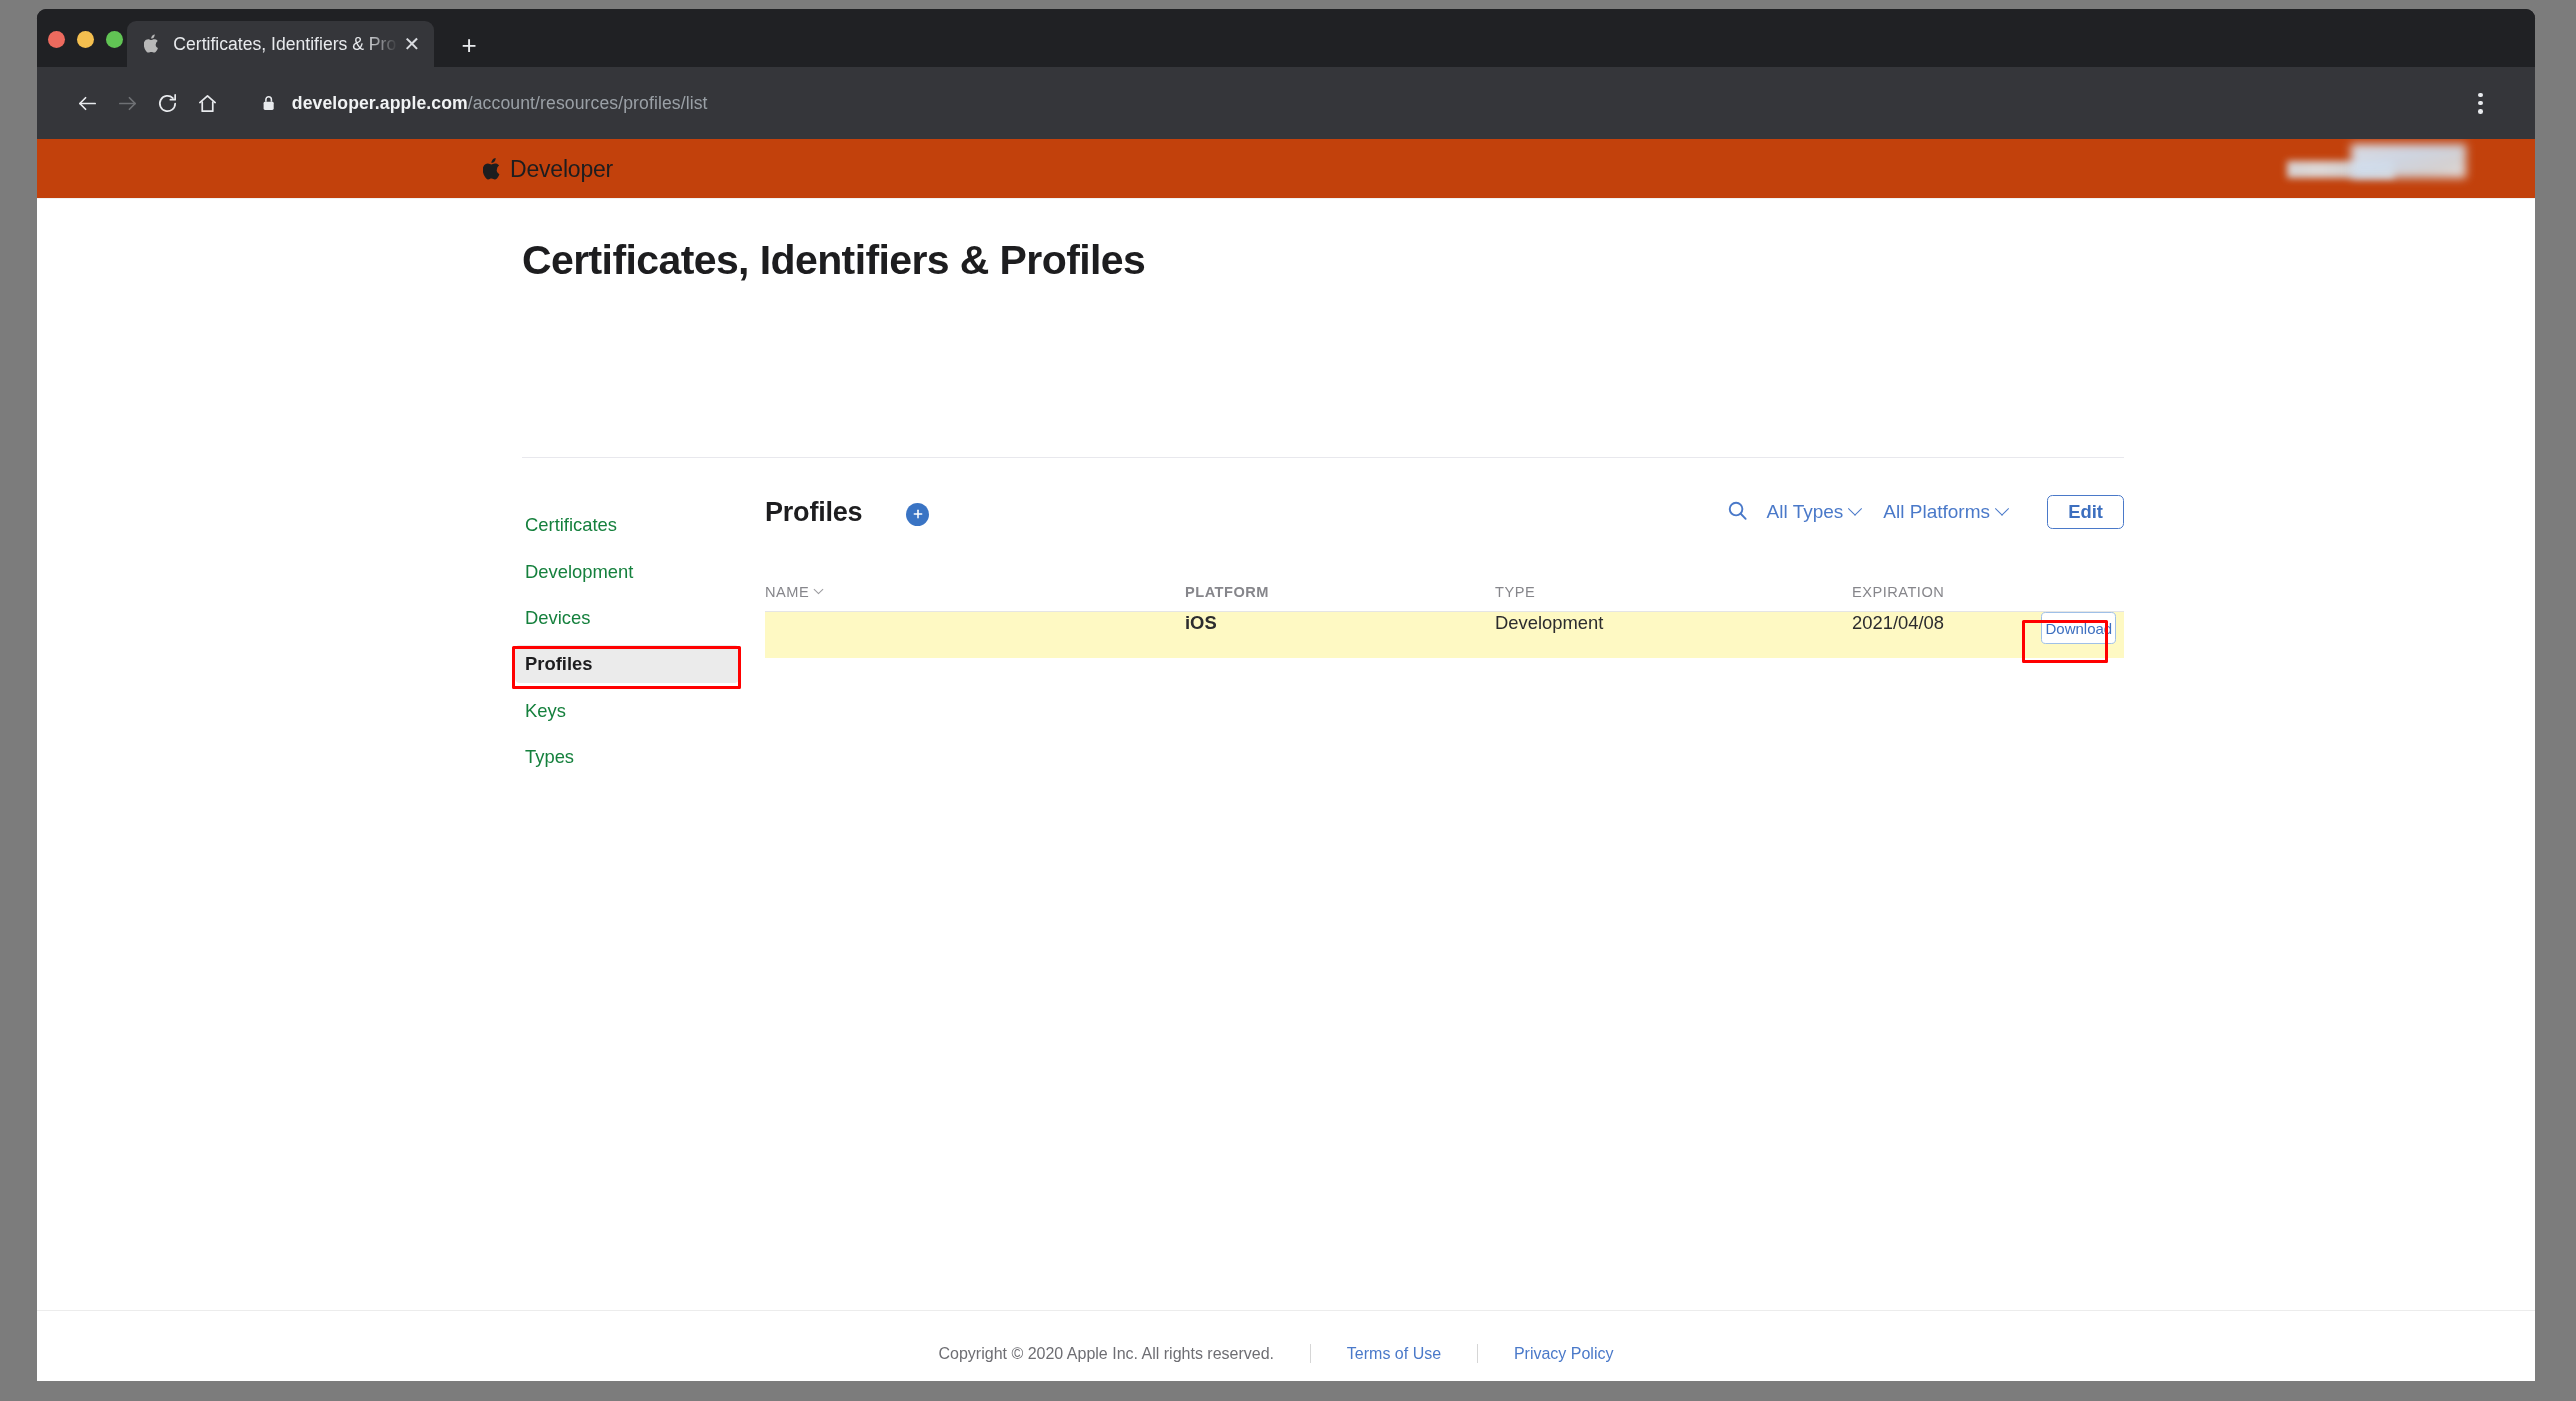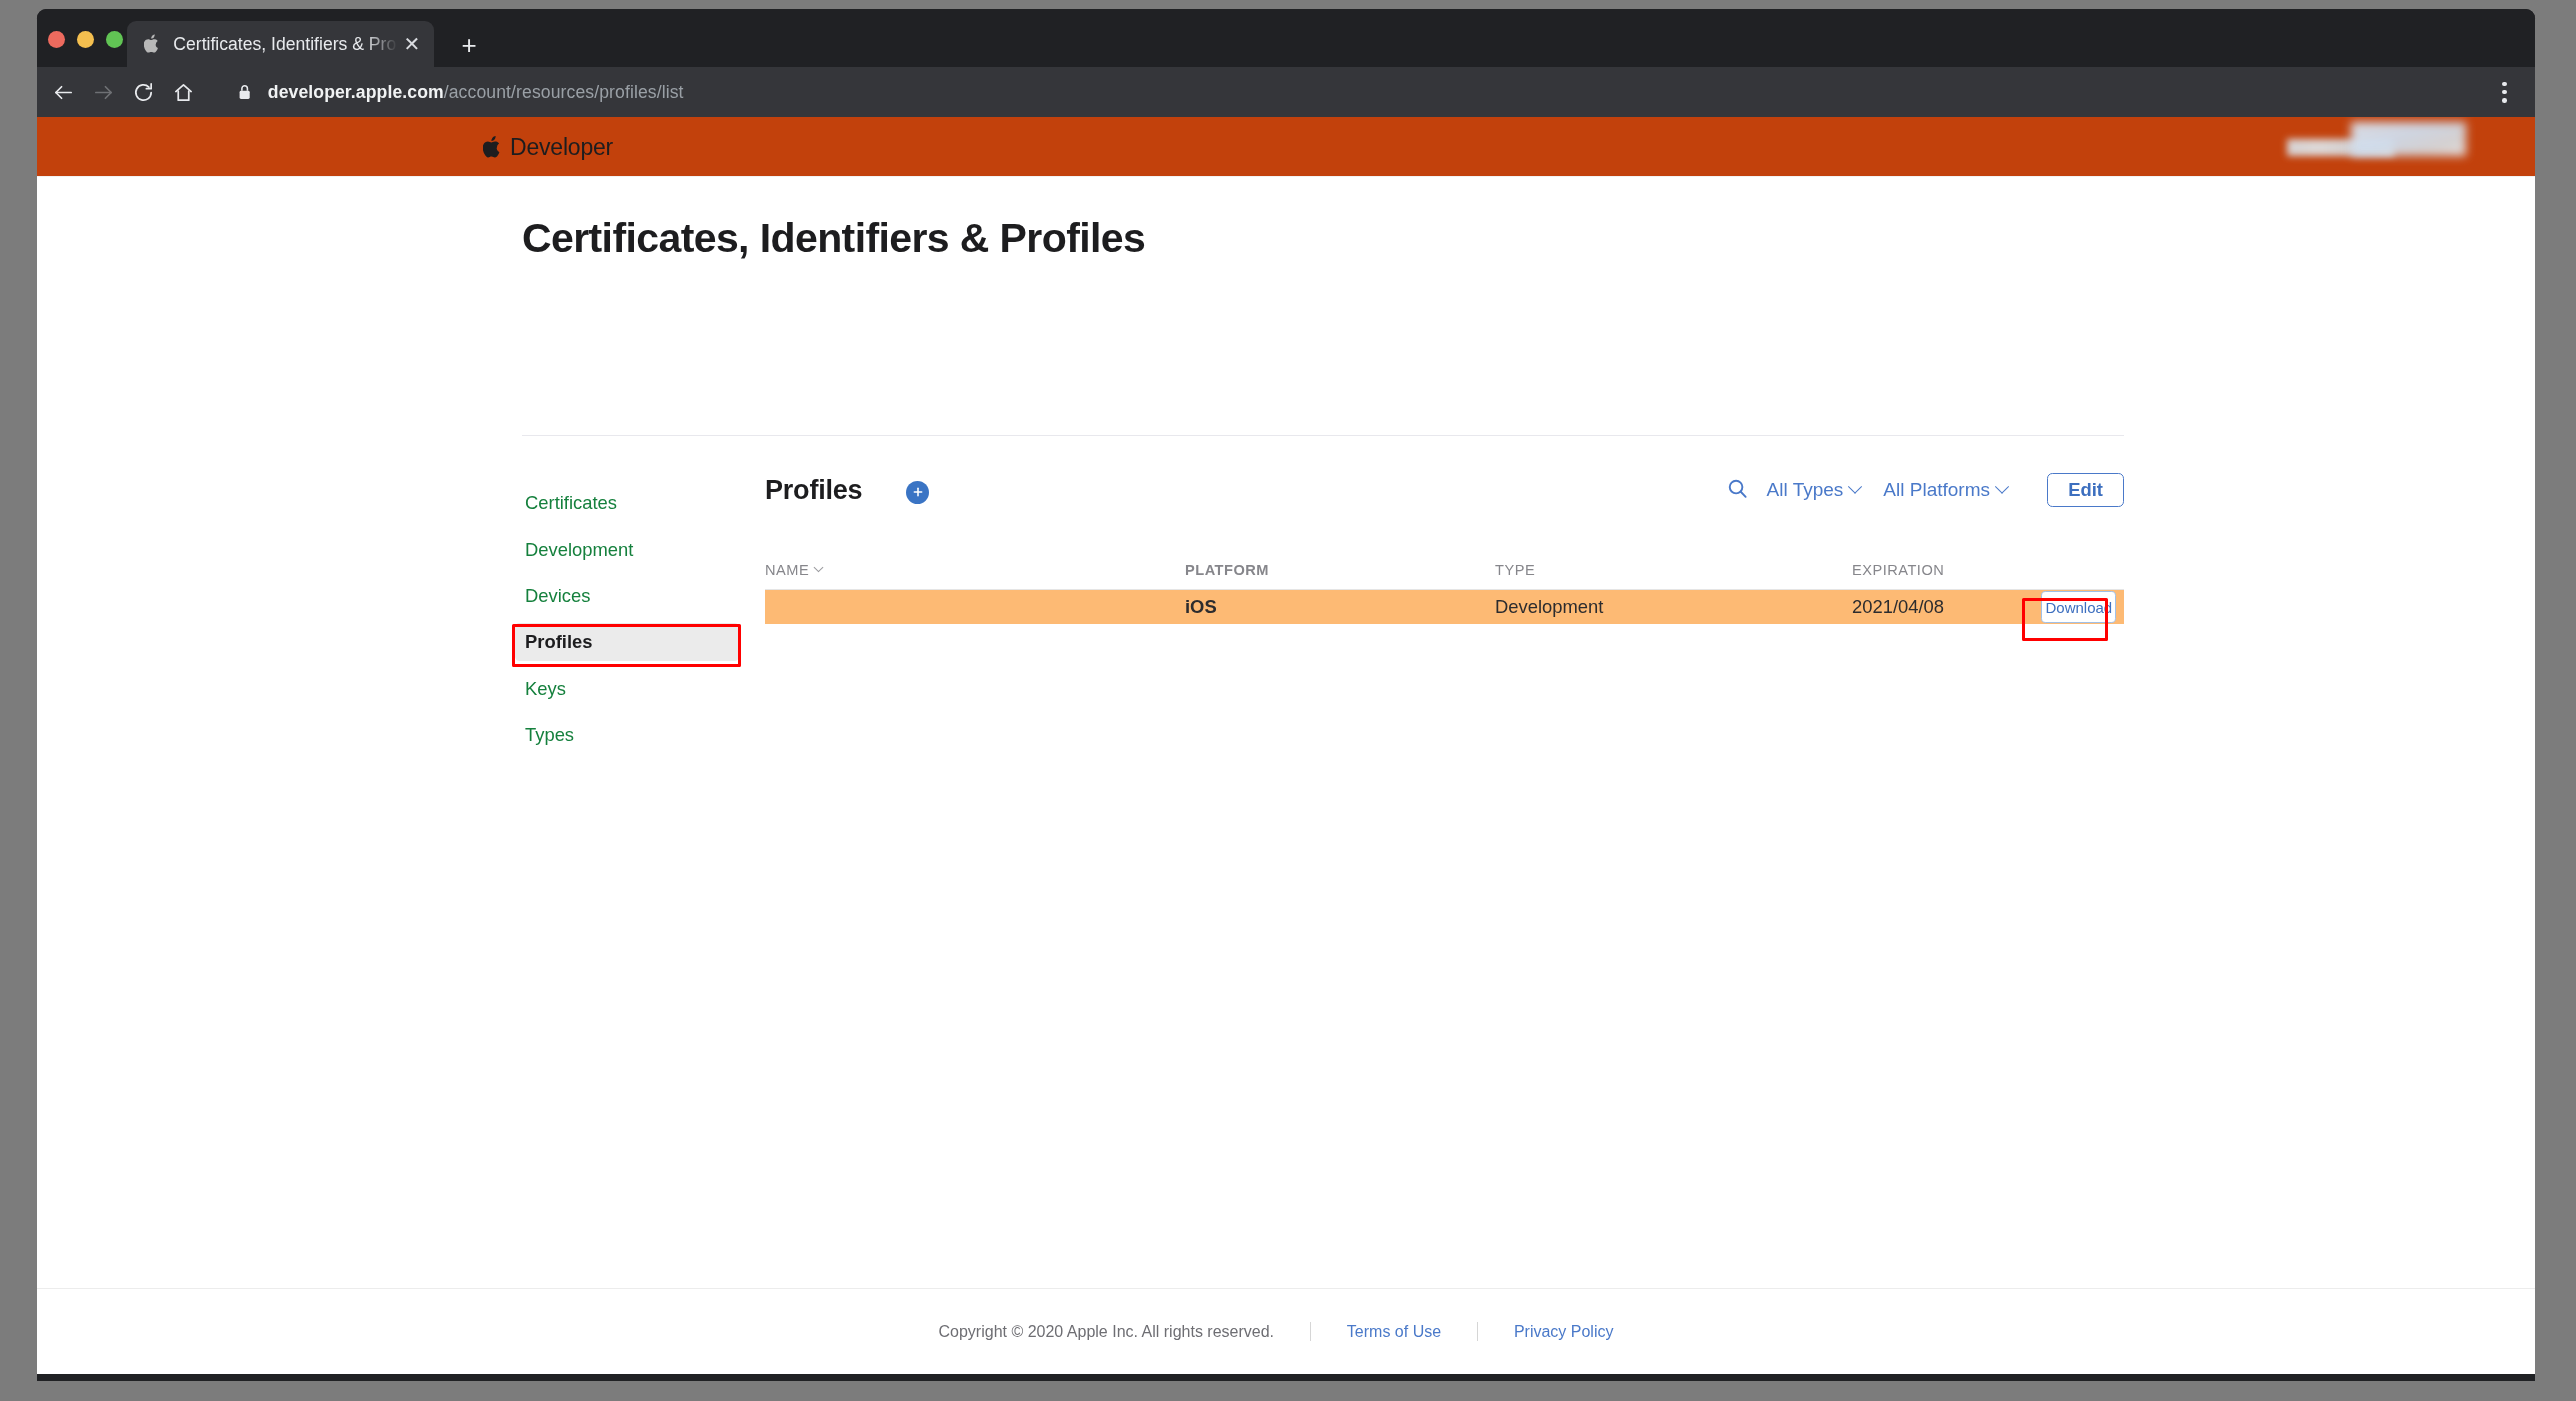--- a/index.html
+++ b/index.html
@@ -106,25 +106,25 @@
     align-items: center;
     justify-content: center;
     color: #e8eaed;
     font-size: 26px;
     line-height: 1;
   }
 
   
   .toolbar {
     position: relative;
-    height: 50px;
+    height: 72px;
     background: #35363a;
     display: flex;
     align-items: center;
-    padding: 0 6px;
+    padding: 0 30px;
   }
   .nav-btn {
     width: 40px;
     height: 40px;
     display: flex;
     align-items: center;
     justify-content: center;
     color: #e8eaed;
     flex: 0 0 auto;
   }
@@ -405,23 +405,23 @@
     transform: rotate(45deg) translate(-1.5px,-1.5px);
   }
   .col-name     { width: 420px; }
   .col-platform { width: 310px; font-weight: bold; }
   .col-type     { width: 357px; }
   .col-exp      { width: 169px; }
   .col-action   { flex: 1 1 auto; display: flex; justify-content: flex-end; }
 
   .table-row {
     display: flex;
-    align-items: center;
-    height: 34px;
-    background: #fdba74;
+    align-items: flex-start;
+    height: 46px;
+    background: #fef9c3;
   }
   .td {
     font-size: 18.4px;
     color: #2c2c2e;
   }
 
   .name-blur {
     width: 113px;
     height: 17.6px;
     background: linear-gradient(90deg,#b4cbe8 0%, #becfe8 16%, #cbdaee 32%, #c1d3ea 55%, #c7d7ec 76%, #bdd0e9 92%, #e6ecf4 100%);

